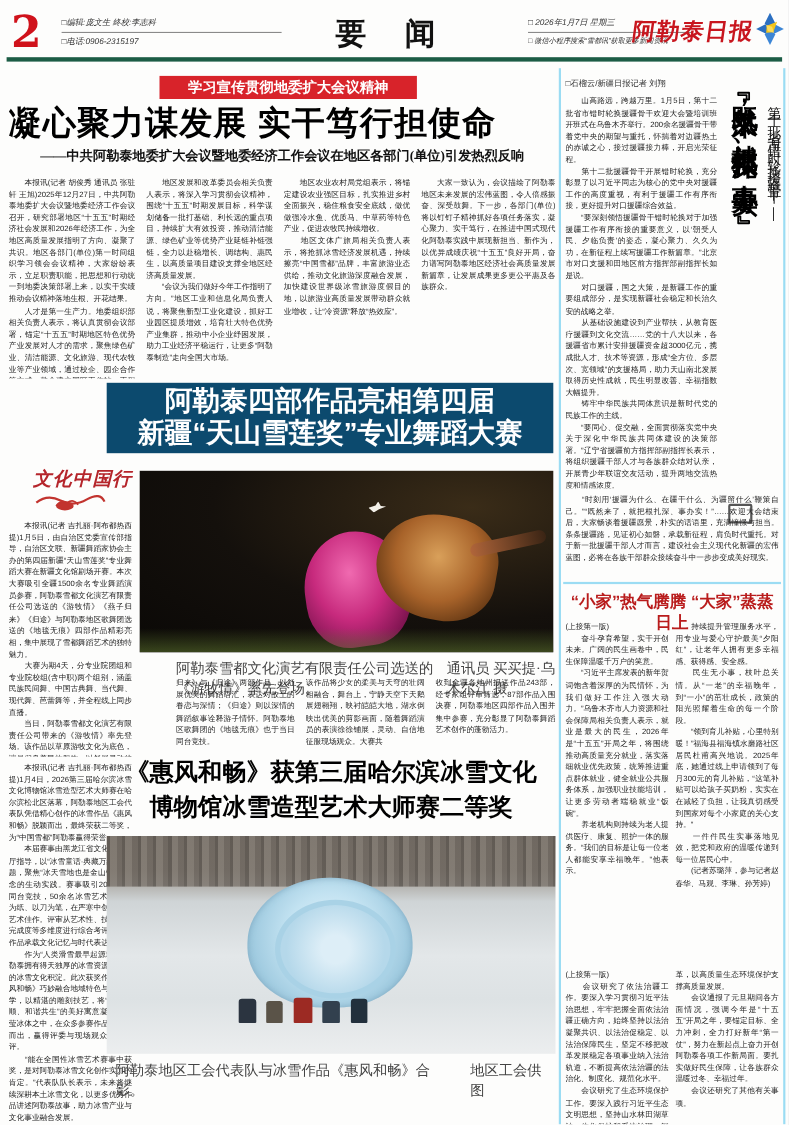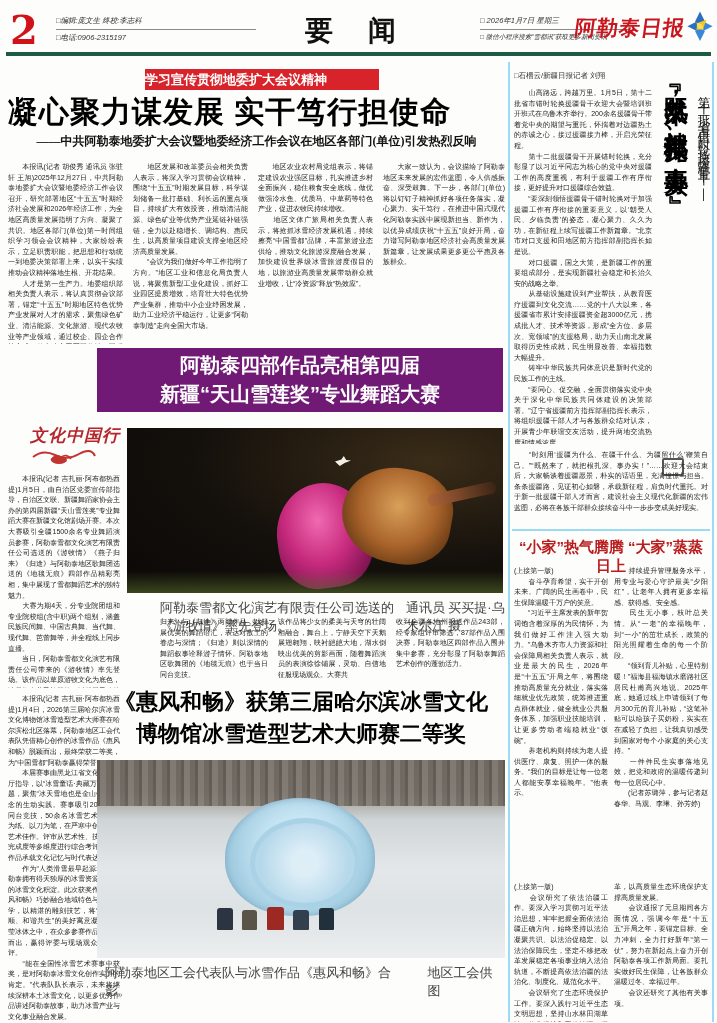--- a/index.html
+++ b/index.html
@@ -14,28 +14,28 @@
            font-size:40px;color:#d0121b;}
   .hdr-block{font-size:7.5px;color:#333;font-style:italic;}
   .hdr-rule{height:1px;background:#8a8a8a;margin:3px 0;}
   #section-title{left:305px;top:12px;font-size:28px;font-weight:bold;
                  font-family:"Liberation Serif",serif;letter-spacing:14px;color:#111;}
   #masthead{right:32px;top:14px;font-size:21px;font-weight:bold;color:#c8161e;
             transform:skewX(-8deg);font-family:"Liberation Serif",serif;letter-spacing:1px;}
   #thick-rule{left:6px;top:52px;width:705px;height:4px;background:#1c5c45;}
   
   #eyebrow{left:145px;top:69px;width:234px;height:21px;background:#d8232a;color:#fff;
-           font-size:13px;font-weight:bold;text-align:left;line-height:21px;}
+           font-size:13px;font-weight:bold;text-align:center;line-height:21px;}
   #lead-headline{left:8px;top:92px;width:497px;text-align:left;font-size:30px;
                  font-weight:bold;letter-spacing:1px;color:#000;}
   #lead-subhead{left:8px;top:133px;width:497px;text-align:center;font-size:12px;
                 font-weight:600;font-family:"Liberation Serif",serif;color:#111;}
   
-  #dance-banner{left:97px;top:348px;width:406px;height:64px;background:#701a75;color:#fff;
-                text-align:center;font-weight:bold;font-size:20px;line-height:29px;padding-top:3px;
+  #dance-banner{left:97px;top:348px;width:406px;height:64px;background:#0c4a6e;color:#fff;
+                text-align:center;font-weight:bold;font-size:25px;line-height:29px;padding-top:3px;
                 box-sizing:border-box;}
   
   #culture-logo{left:8px;top:424px;width:112px;height:46px;text-align:center;}
   #culture-logo .script{font-size:17px;font-weight:bold;font-style:italic;color:#b5252b;
                         font-family:"Liberation Serif",serif;letter-spacing:1px;text-align:right;}
   
   #dance-photo{left:127px;top:428px;width:376px;height:165px;background:
      radial-gradient(ellipse at 80% 20%,#3a2c18 0%,#14100c 55%,#0a0806 100%);overflow:hidden;}
   .dancer{position:absolute;border-radius:50% 50% 40% 40%;}
   #dancer-pink{left:150px;top:55px;width:95px;height:105px;

